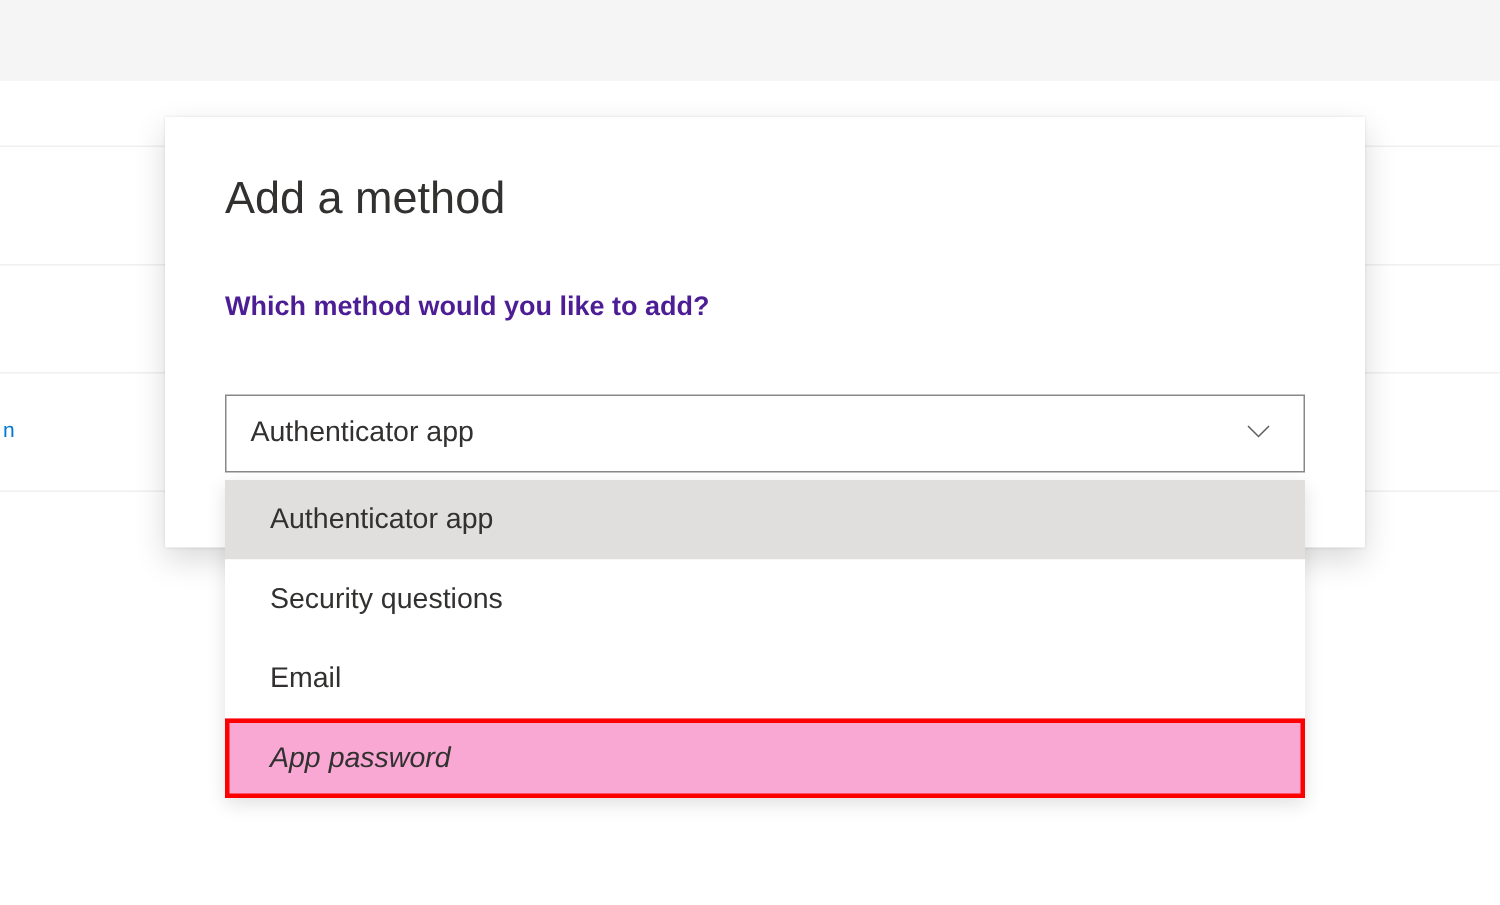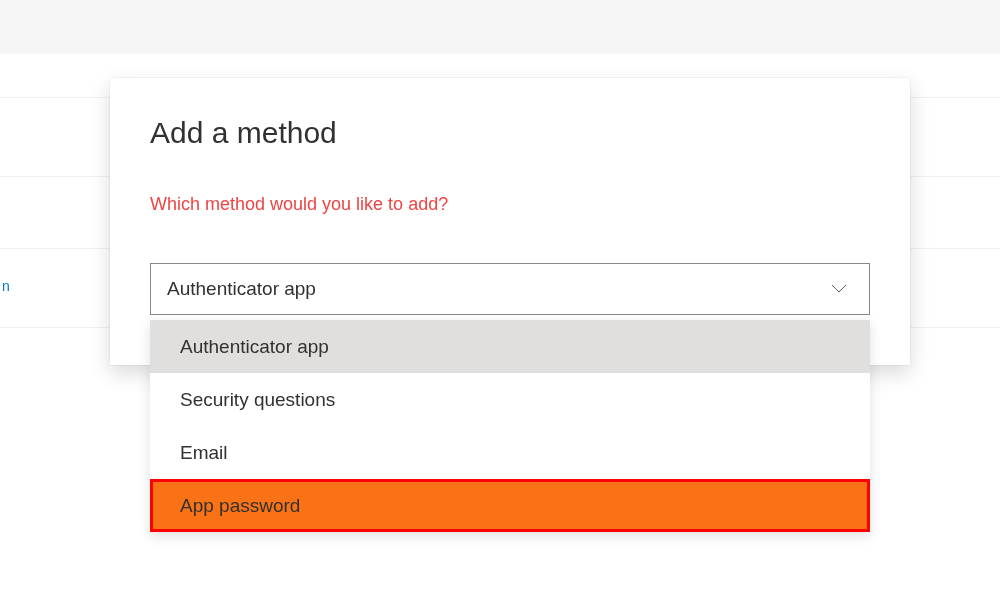--- a/index.html
+++ b/index.html
@@ -68,22 +68,22 @@
     
     .dialog-title {
       font-size: 30px;
       font-weight: 300;
       color: #323130;
       margin-bottom: 44px;
     }
     
     .dialog-question {
       font-size: 18px;
-      font-weight: 400;
-      color: #ef4444;
+      font-weight: 700;
+      color: #4c1d95;
       margin-bottom: 48px;
     }
     
     .select-wrapper {
       position: relative;
     }
     
     .select-box {
       width: 100%;
       height: 52px;
@@ -124,24 +124,25 @@
       color: #323130;
       cursor: pointer;
       background: #ffffff;
     }
     
     .dropdown-item.selected {
       background: #e1dfdd;
     }
     
     .dropdown-item.highlighted {
-      background: #f97316;
+      background: #f9a8d4;
       border: 3px solid #ff0000;
       box-sizing: border-box;
       padding: 0 27px;
+      font-style: italic;
     }
   </style>
 </head>
 <body>
 
 <div class="top-bar"></div>
 <div class="bg-strip-1"></div>
 <div class="bg-strip-2"></div>
 <div class="blue-hint">n</div>
 

